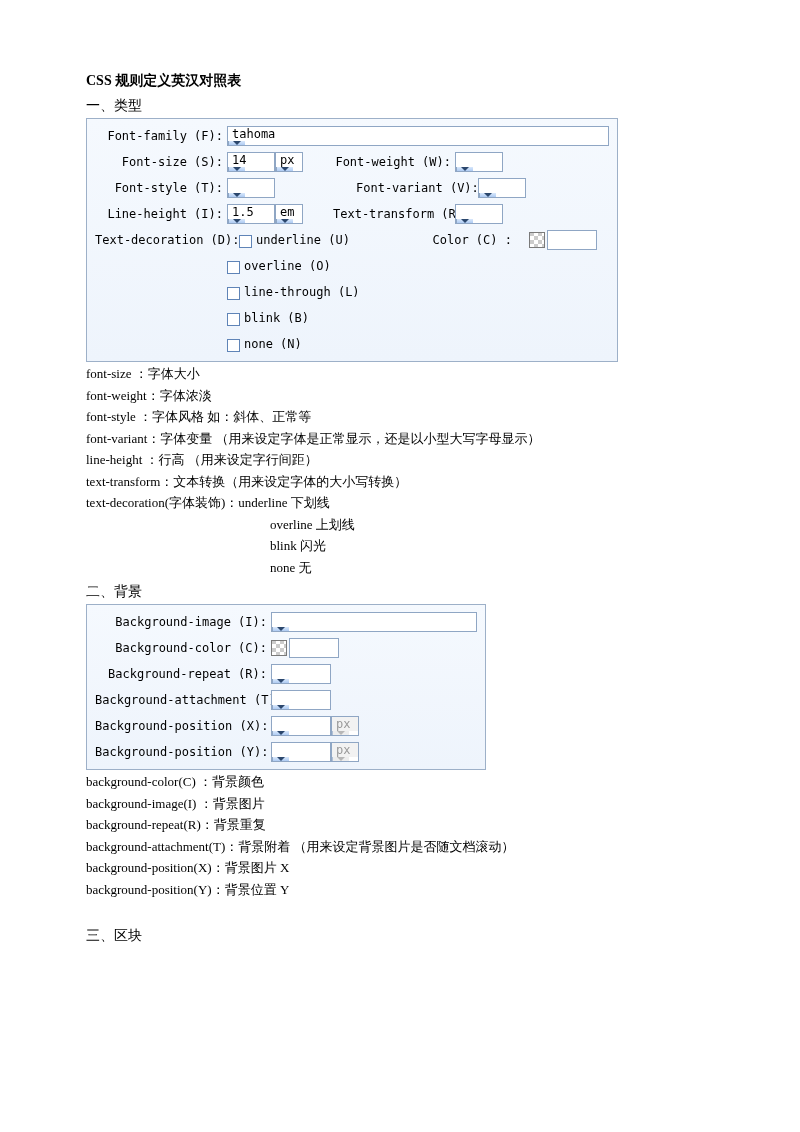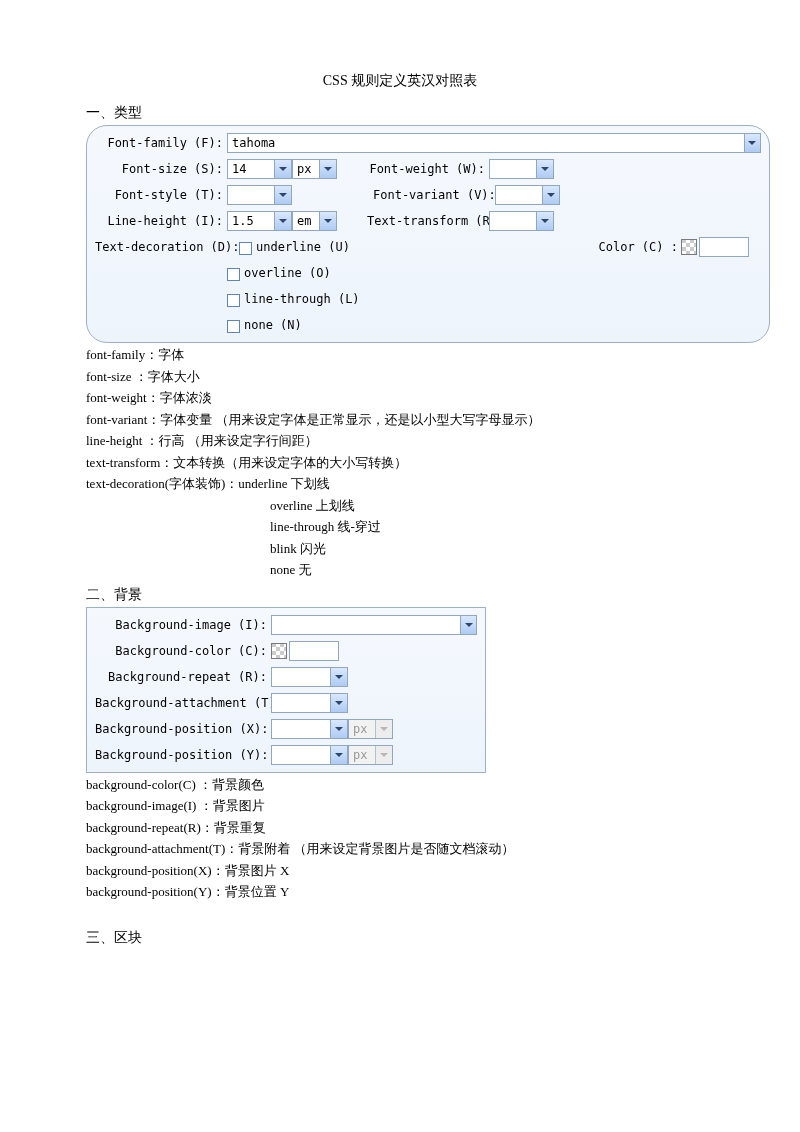--- a/index.html
+++ b/index.html
@@ -8,39 +8,38 @@
     font-family: "SimSun", "Times New Roman", serif;
     font-size: 13px;
     background: #fff;
     color: #000;
     width: 800px;
     padding: 70px 86px 40px 86px;
     line-height: 1.5;
   }
   .title {
     font-family: "Times New Roman", "SimSun", serif;
-    font-weight: normal;
-    text-align: center;
+    font-weight: bold;
     font-size: 14px;
-    margin-bottom: 11px;
+    margin-bottom: 4px;
   }
   .section-heading {
     font-weight: normal;
     font-size: 14px;
     margin: 4px 0 2px 0;
   }
   .panel {
     border: 1px solid #9db0c8;
     background: linear-gradient(#f5f9fe,#eef4fc);
     padding: 6px 8px 6px 8px;
     font-family: "SimSun", monospace;
     font-size: 12px;
     color: #000;
   }
-  .panel1 { width: 684px; border-radius: 21px; }
+  .panel1 { width: 532px; }
   .panel2 { width: 400px; }
   .row {
     display: flex;
     align-items: center;
     margin-bottom: 4px;
     min-height: 22px;
   }
   .lbl {
     text-align: right;
     padding-right: 4px;
@@ -49,20 +48,21 @@
   .lbl-col1 { width: 132px; }
   .lbl-col2 { width: 122px; flex-shrink:0;text-align:right;}
   .lbl-bg { width: 176px; text-align:right; padding-right:4px; white-space:nowrap;}
   .field {
     display: inline-flex;
     align-items: flex-start;
     border: 1px solid #8fa6c4;
     background: #fff;
     height: 20px;
     vertical-align: middle;
+    flex-direction: column;
   }
   .field input {
     border: none;
     outline: none;
     font-family: inherit;
     font-size: 12px;
     padding: 0 4px;
     background: transparent;
     height: 100%;
   }
@@ -182,54 +182,58 @@
         <span class="dd-btn"></span>
       </span>
   </div>
 
   <div class="row">
     <span class="lbl lbl-col1">Text-decoration (D):</span>
     <span style="display:inline-block;padding-left:12px;">
       <span class="chk"></span><span>underline (U)</span>
     </span>
     <span style="flex:1"></span>
-    <span class="lbl" style="padding-right:3px">Color (C)  :</span>
+    <span class="lbl" style="padding-right:17px">Color (C)  :</span>
     <span class="swatch"></span>
     <span class="field">
         <input class="color-input" style="">
       </span>
     <span style="width:12px"></span>
   </div>
   <div class="row">
       <span class="lbl lbl-col1"></span>
       <span class="chk"></span>
       <span>overline (O)</span>
     </div>
   <div class="row">
       <span class="lbl lbl-col1"></span>
       <span class="chk"></span>
       <span>line-through (L)</span>
+    </div>
+  <div class="row">
+      <span class="lbl lbl-col1"></span>
+      <span class="chk"></span>
+      <span>blink (B)</span>
     </div>
   <div class="row" style="margin-bottom:0">
       <span class="lbl lbl-col1"></span>
       <span class="chk"></span>
       <span>none (N)</span>
     </div>
 </div>
 
 <div class="notes">
-  <p>font-family：字体</p>
   <p>font-size ：字体大小</p>
   <p>font-weight：字体浓淡</p>
+  <p>font-style ：字体风格   如：斜体、正常等</p>
   <p>font-variant：字体变量   （用来设定字体是正常显示，还是以小型大写字母显示）</p>
   <p>line-height  ：行高   （用来设定字行间距）</p>
   <p>text-transform：文本转换（用来设定字体的大小写转换）</p>
   <p>text-decoration(字体装饰)：underline 下划线</p>
   <p class="indent">overline 上划线</p>
-  <p class="indent">line-through    线-穿过</p>
   <p class="indent">blink     闪光</p>
   <p class="indent">none      无</p>
 </div>
 
 <div class="section-heading">二、背景</div>
 
 
 <div class="panel panel2">
   <div class="row">
     <span class="lbl-bg">Background-image (I):</span>

